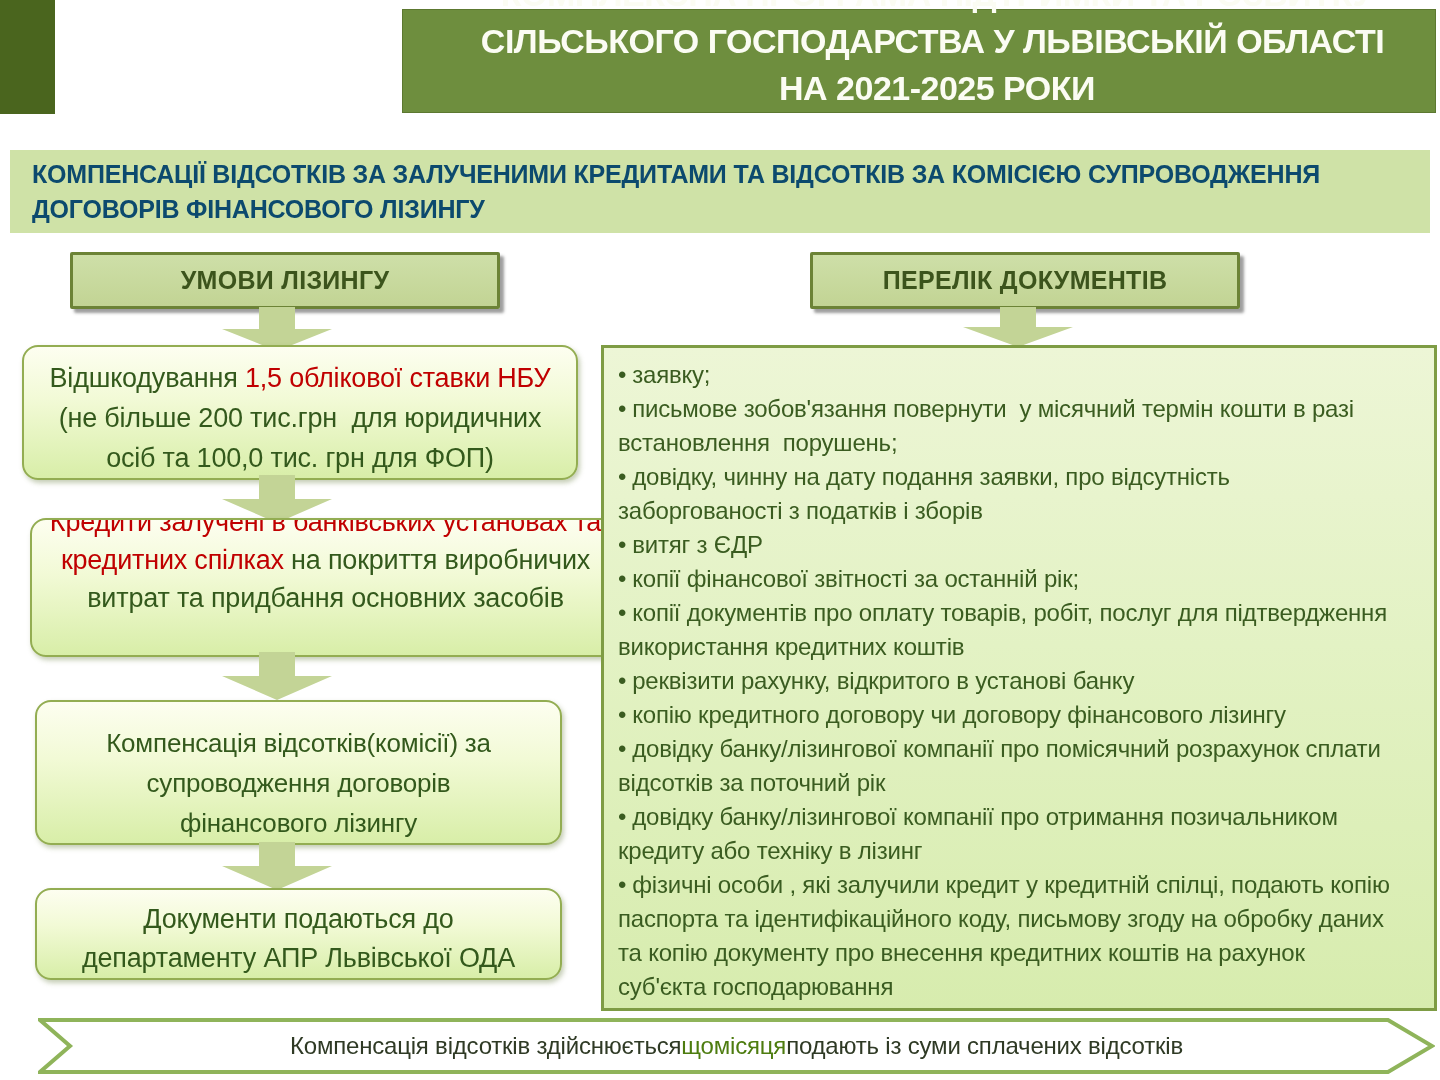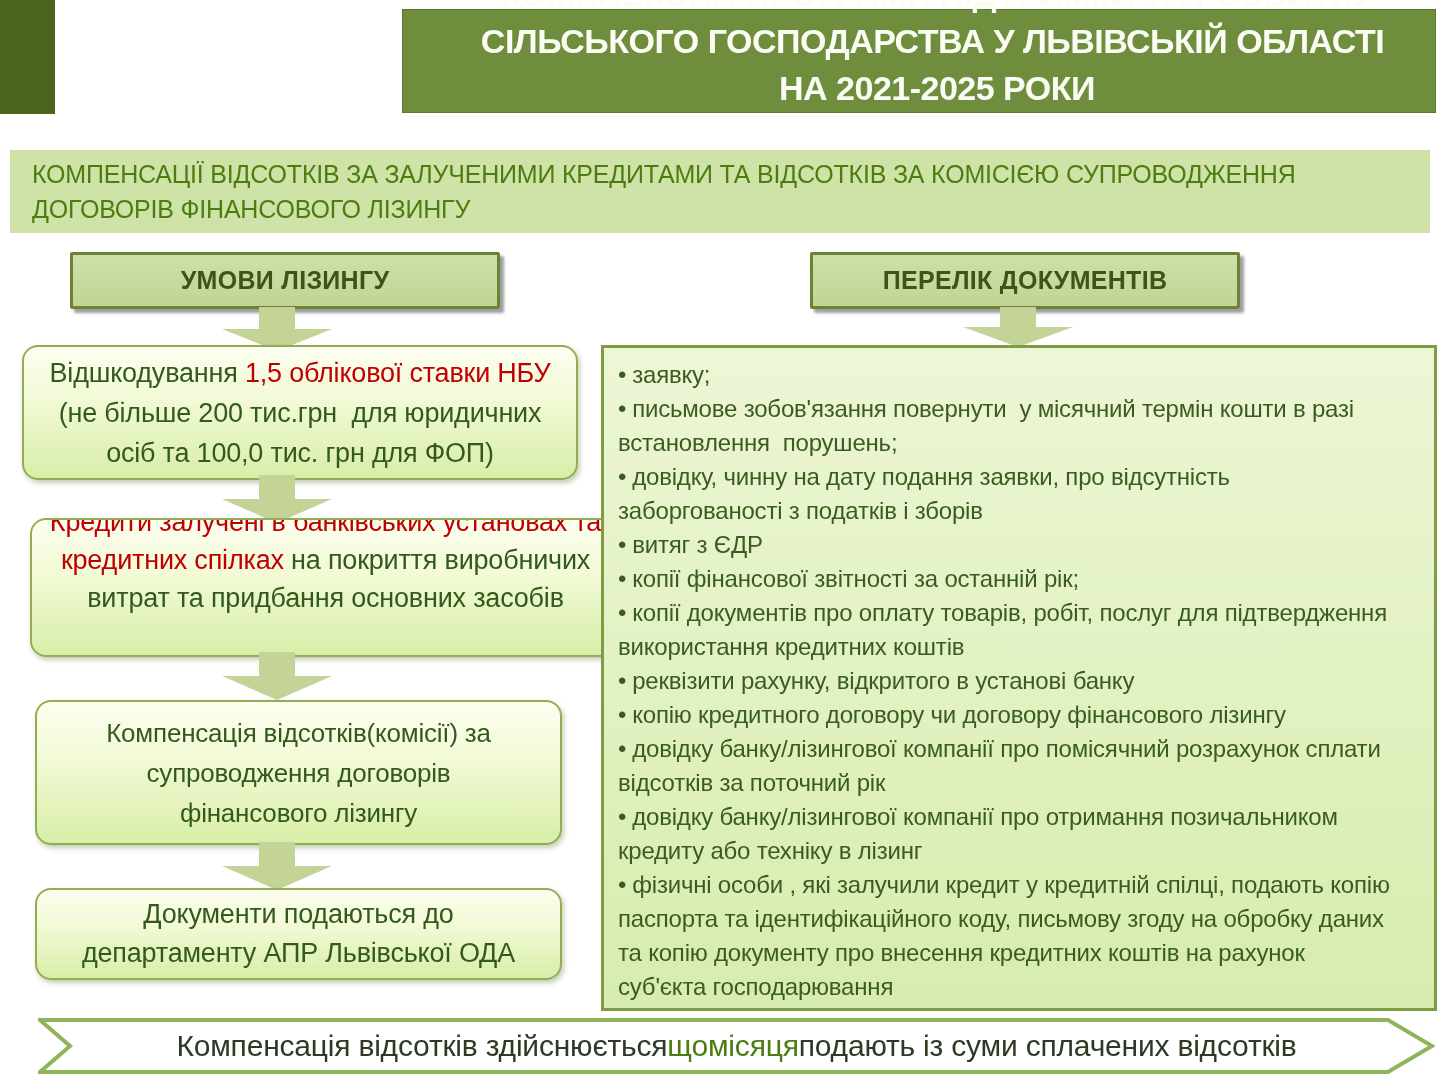--- a/index.html
+++ b/index.html
@@ -25,21 +25,21 @@
     text-align:center;letter-spacing:-0.5px;padding:0 18px;
   }
 
   
   .band{
     position:absolute;left:10px;top:150px;width:1420px;height:83px;
     background:#cfe2a7;box-sizing:border-box;
     display:flex;align-items:center;
   }
   .band .band-text{
-    color:#4d7c0f;font-weight:normal;font-size:25px;line-height:35px;
+    color:#0c4a6e;font-weight:bold;font-size:25px;line-height:35px;
     padding:0 22px;letter-spacing:-0.2px;
   }
 
   
   .hdr-box{
     position:absolute;top:252px;width:430px;height:57px;
     background:linear-gradient(180deg,#cedfa8 0%,#c2d494 100%);
     border:3px solid #6c8336;box-sizing:border-box;border-radius:2px;
     box-shadow:4px 4px 3px rgba(40,40,40,0.45);
     display:flex;align-items:center;justify-content:center;
@@ -60,21 +60,21 @@
   .a-flow3{left:222px;top:842px;}
 
   
   .flow-box{
     position:absolute;
     background:linear-gradient(180deg,#fdfef0 0%,#f2fad6 40%,#d8eea8 100%);
     border:2px solid #93ad52;border-radius:16px;box-sizing:border-box;
     box-shadow:2px 3px 5px rgba(110,130,70,0.4);
     color:#33591c;font-size:27px;line-height:40px;text-align:center;
     letter-spacing:-0.2px;
-    display:flex;align-items:center;justify-content:center;
+    display:flex;align-items:flex-end;justify-content:center;
     overflow:hidden;
   }
   .flow-box .red{color:#c00000;}
   .fb1{left:22px;top:345px;width:556px;height:135px;padding:0 12px;}
   .fb2{left:30px;top:518px;width:591px;height:139px;line-height:38px;align-items:flex-start;}
   .fb2 .clip-inner{margin-top:-17px;padding:0 10px;}
   .fb3{left:35px;top:700px;width:527px;height:145px;font-size:26px;}
   .fb3 .inner{max-width:450px;}
   .fb4{left:35px;top:888px;width:527px;height:92px;font-size:27px;line-height:39px;}
   .fb4 .inner{max-width:445px;}
@@ -88,21 +88,21 @@
     color:#3a5c20;font-size:24px;line-height:34px;letter-spacing:-0.2px;
   }
   .doc-item .bullet{margin-right:6px;}
 
   
   .chevron{position:absolute;left:38px;top:1018px;width:1397px;height:56px;}
   .chevron svg{position:absolute;left:0;top:0;width:100%;height:100%;display:block;}
   .chevron .ch-text{
     position:absolute;left:60px;right:60px;top:0;height:100%;
     display:flex;align-items:center;justify-content:center;
-    font-size:30px;color:#2f3a25;letter-spacing:-0.2px;text-align:center;
+    font-size:24px;color:#2f3a25;letter-spacing:-0.2px;text-align:center;
   }
   .chevron .red{color:#4d7c0f;}
 </style>
 </head>
 <body>
 
 <div class="slide">
 
   <div class="corner-square"></div>
 

